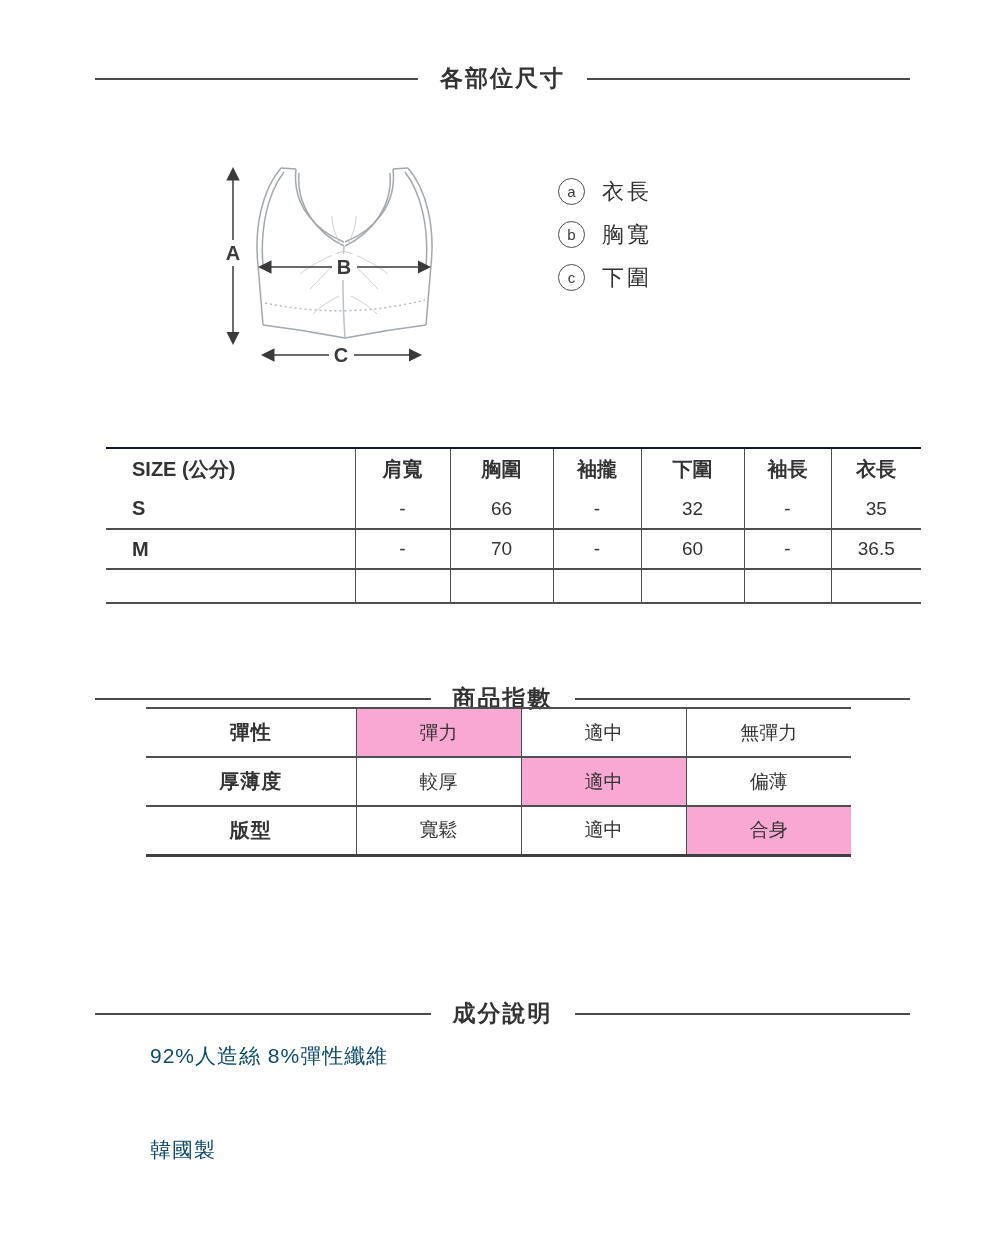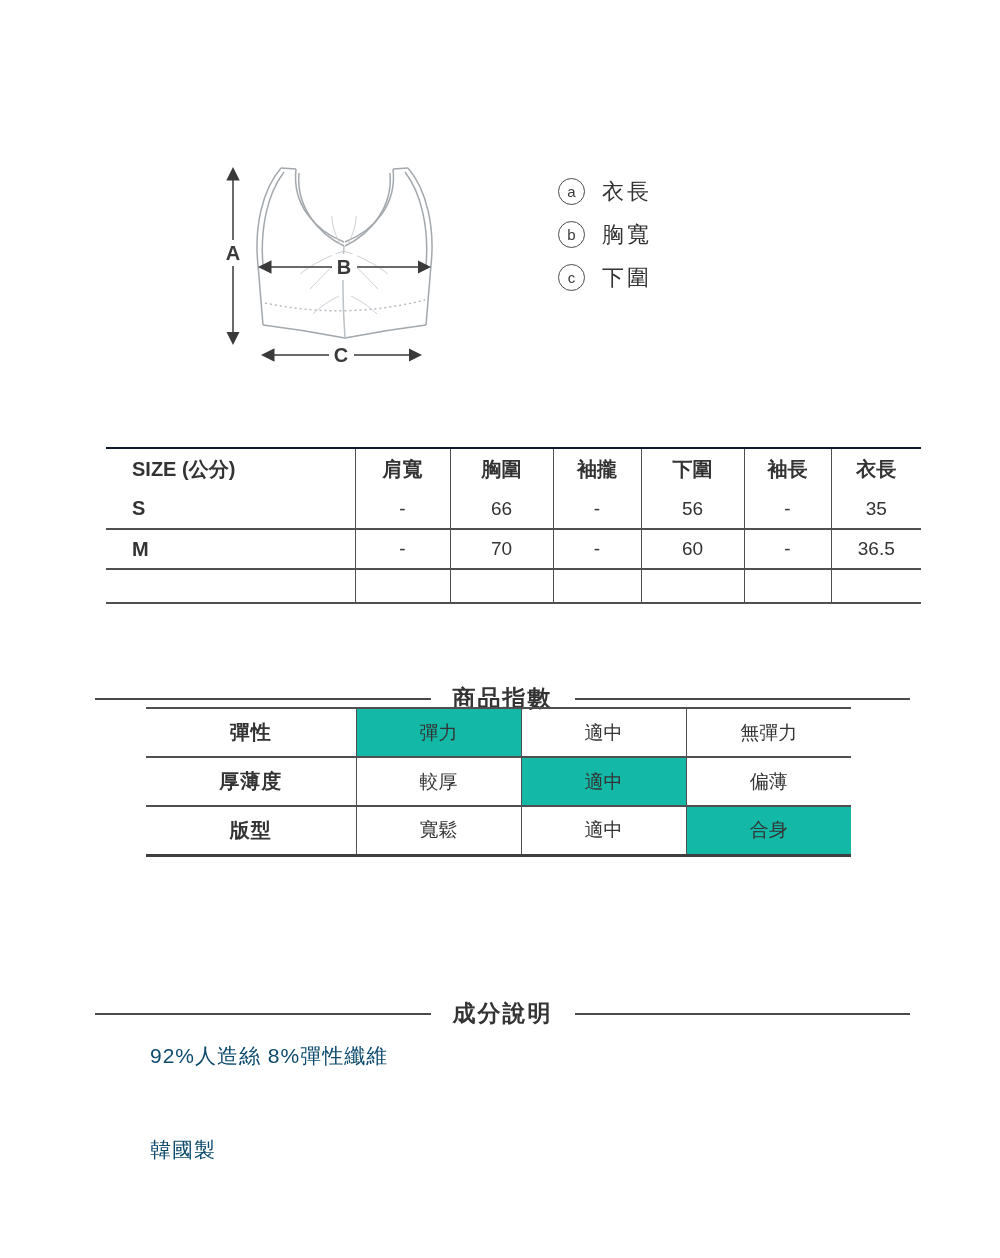--- a/index.html
+++ b/index.html
@@ -36,30 +36,35 @@
   .size-table tbody tr.empty-row { height:34px; }
 
   
   .index-table { position:absolute; left:146px; top:707px; width:705px;
                  border-top:2px solid #4f4f4f; border-bottom:3px solid #3f3f3f; }
   .index-table tr { border-bottom:2px solid #4f4f4f; height:49px; }
   .index-table tr:last-child { border-bottom:none; }
   .index-table th, .index-table td { border-left:1.5px solid #4f4f4f; text-align:center;
                                      font-size:19px; color:#333333; }
   .index-table th:first-child { border-left:none; font-weight:bold; font-size:20px; letter-spacing:1px; }
-  .index-table td.hl { background:#14b8a6;margin-top:20px; }
+  .index-table td.hl { background:#f9a8d4;margin-top:20px; }
 
   
   .info-text { position:absolute; left:150px; font-size:21px; letter-spacing:1px; color:#0c4a6e; }
 </style>
 </head>
 <body>
 
 <div class="page">
 
+  <div class="section-heading" style="top:63px;">
+    <span class="rule"></span>
+    <h2>各部位尺寸</h2>
+    <span class="rule"></span>
+  </div>
 
   <svg class="diagram-svg" width="255" height="212" viewBox="0 0 255 212">
     <g stroke="#a3a8ad" stroke-width="1.5" fill="none">
 
       <path d="M 63,12 C 44,34 36,72 40,109"></path>
       <path d="M 66,16 C 49,38 42,74 45,109"></path>
 
       <path d="M 78,13 C 74,48 96,74 126,86"></path>
       <path d="M 81,17 C 78,50 99,77 126,90"></path>
 
@@ -147,21 +152,21 @@
         <th>袖長</th>
         <th>衣長</th>
       </tr>
     </thead>
     <tbody>
       <tr>
         <th>S</th>
         <td>-</td>
         <td>66</td>
         <td>-</td>
-        <td>56</td>
+        <td>32</td>
         <td>-</td>
         <td>35</td>
       </tr>
       <tr>
         <th>M</th>
         <td>-</td>
         <td>70</td>
         <td>-</td>
         <td>60</td>
         <td>-</td>

